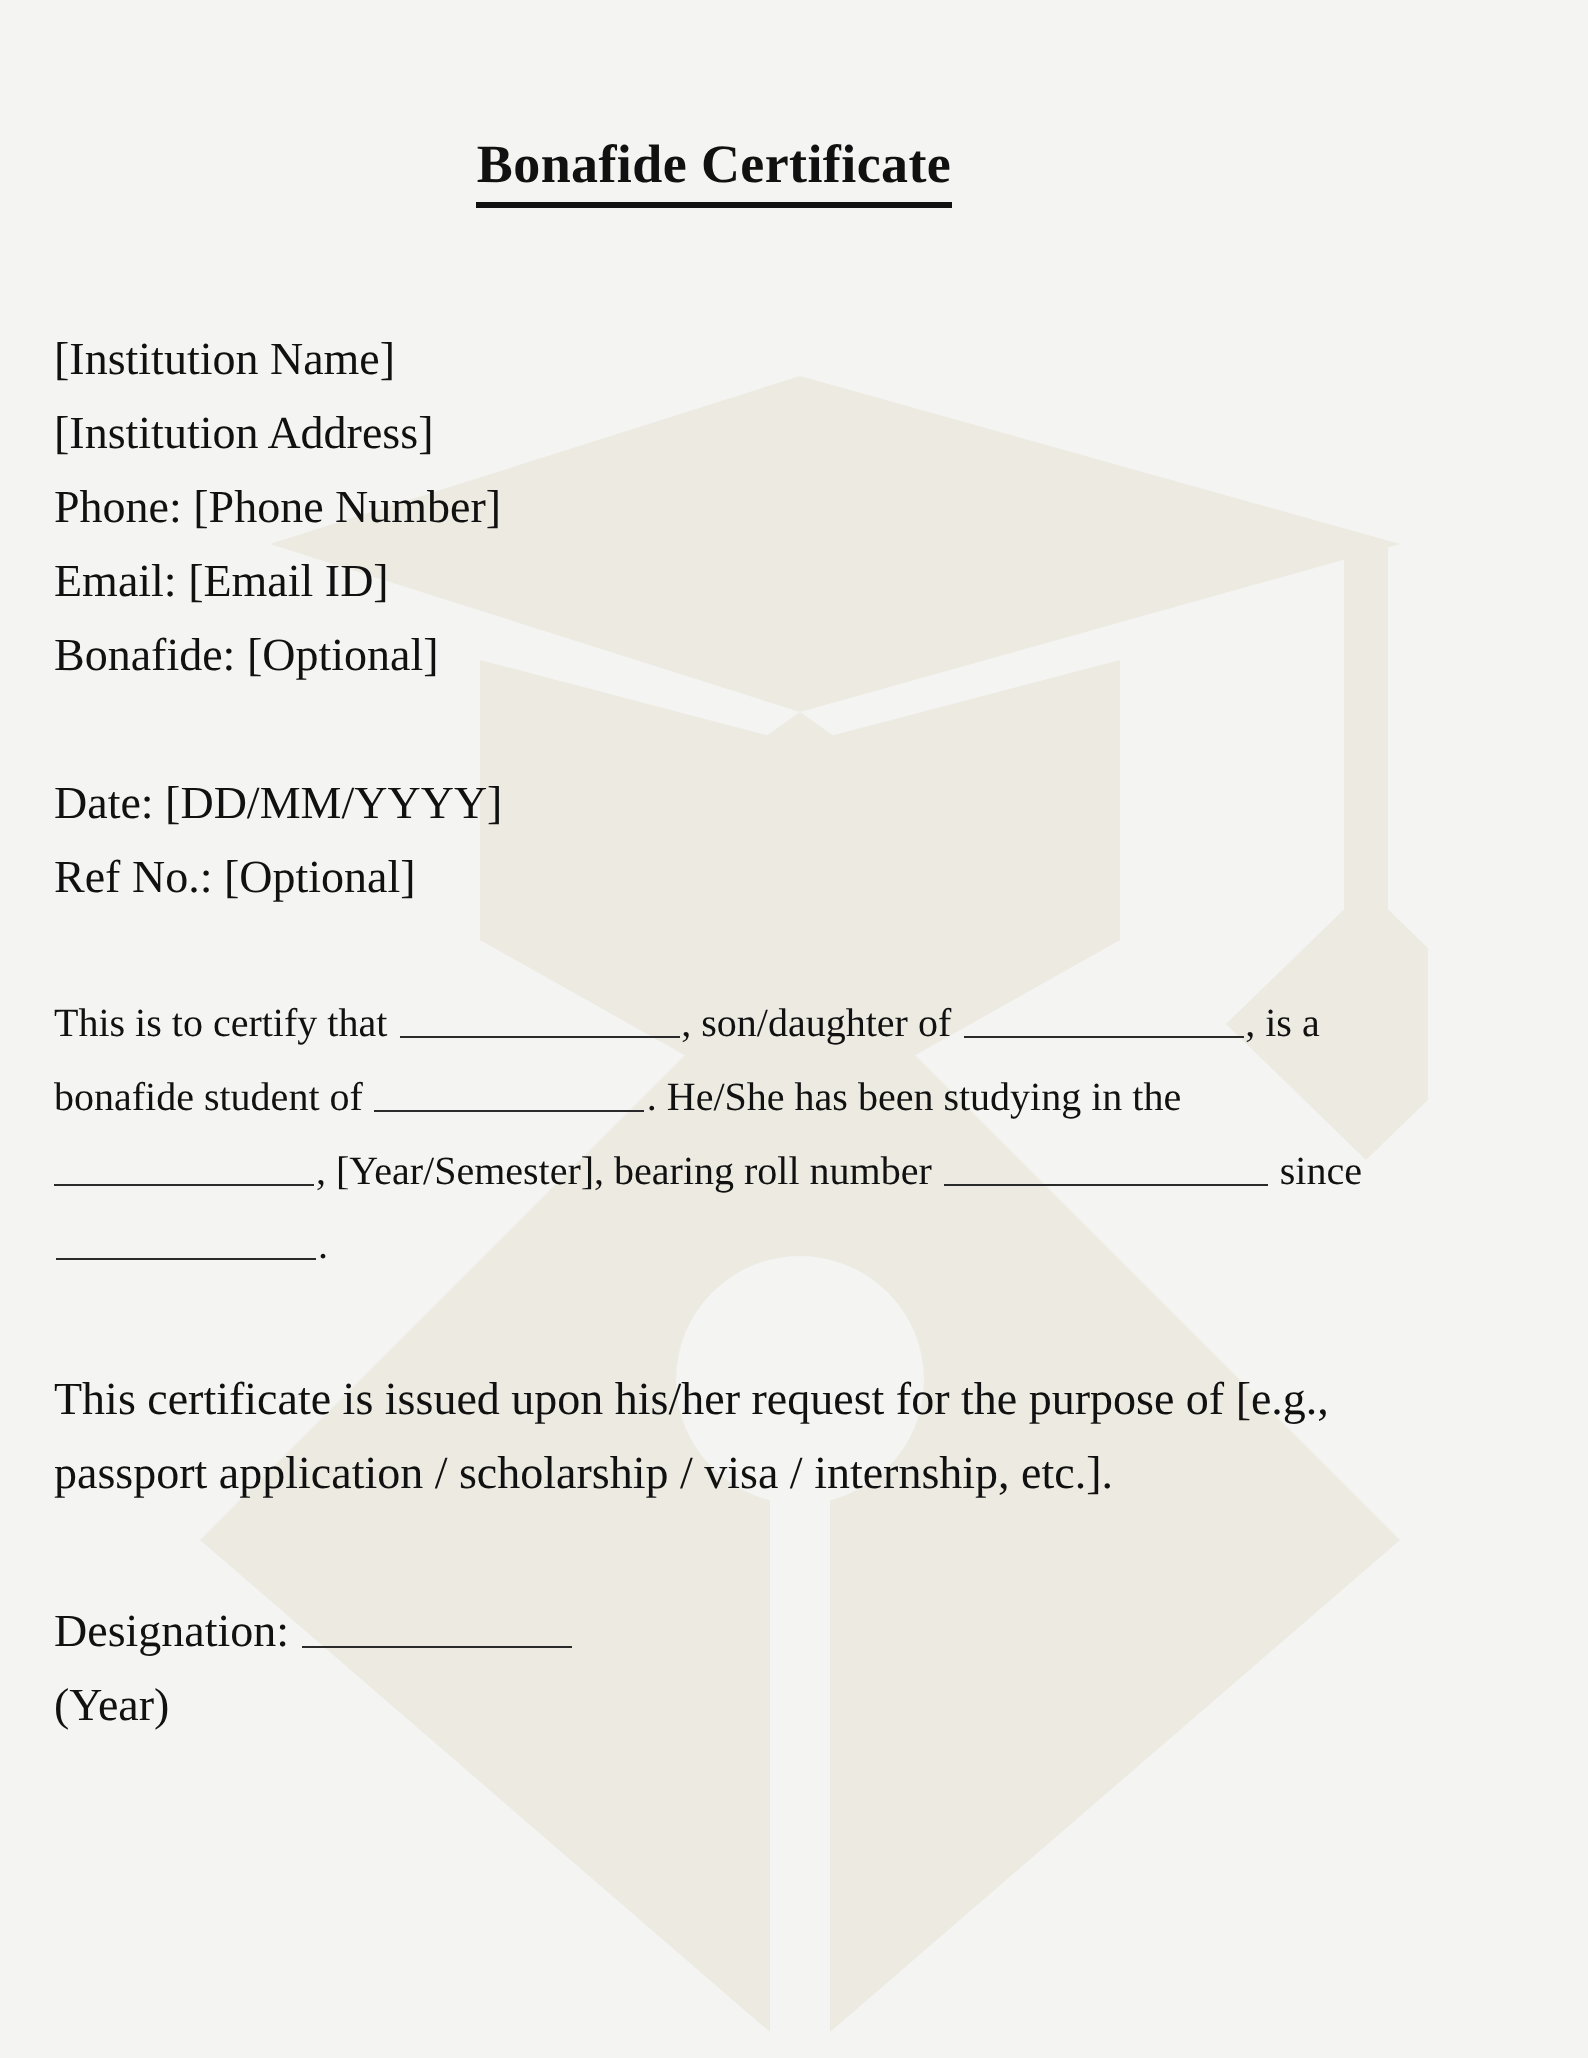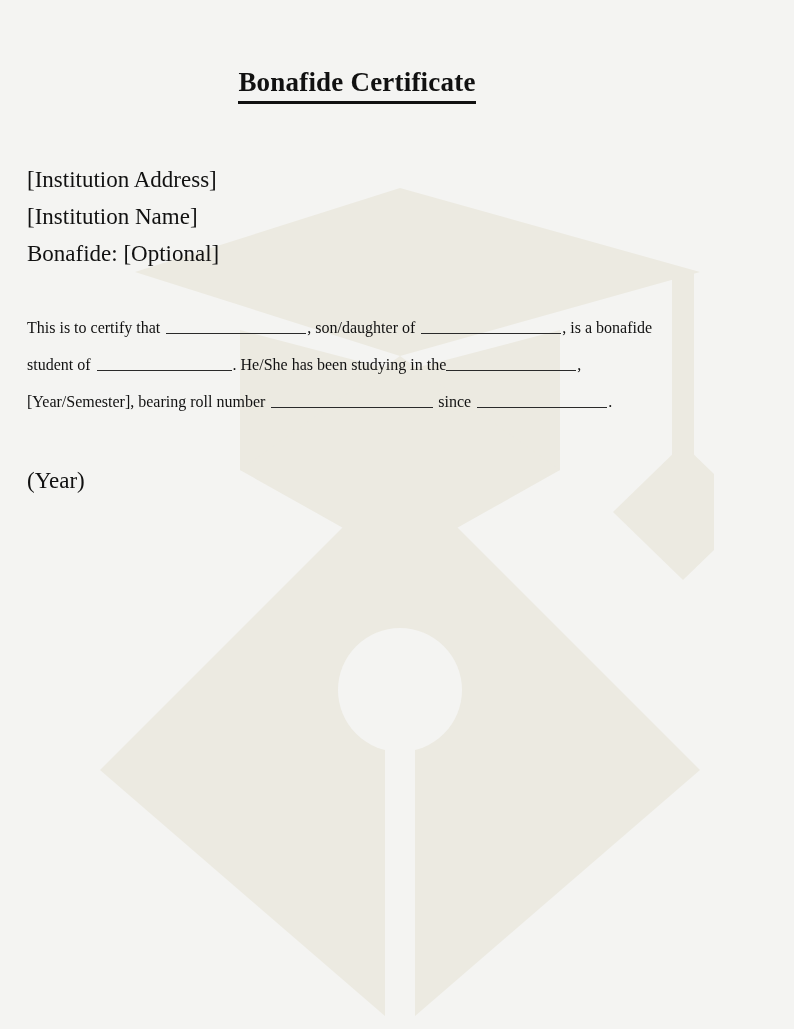--- a/index.html
+++ b/index.html
@@ -66,21 +66,21 @@
 
   .block-institution { margin-top: 57px; }
   .block-dateref     { margin-top: 37px; }
   .block-certify     { margin-top: 37px; }
   .block-purpose     { margin-top: 39px; }
   .block-signature   { margin-top: 42px; }
 
   .line { white-space: nowrap; }
 
   .para {
-    font-size: 16px;
+    font-size: 20px;
     line-height: 37px;
     margin: 0;
   }
 
   
   .blank {
     display: inline-block;
     border-bottom: 1.6px solid #2a2a2a;
     vertical-align: baseline;
     height: 17px;
@@ -120,32 +120,43 @@
     </g>
   </svg>
 
   <div class="content">
 
     <h1 class="doc-title">
       <span class="title-inner">Bonafide Certificate</span>
     </h1>
 
     <div class="block block-institution">
+      <div class="line">[Institution Name]</div>
       <div class="line">[Institution Address]</div>
-      <div class="line">[Institution Name]</div>
+      <div class="line">Phone: [Phone Number]</div>
+      <div class="line">Email: [Email ID]</div>
       <div class="line">Bonafide: [Optional]</div>
     </div>
 
+    <div class="block block-dateref">
+      <div class="line">Date: [DD/MM/YYYY]</div>
+      <div class="line">Ref No.: [Optional]</div>
+    </div>
 
     <div class="block block-certify">
       <p class="para"><span>This is to certify that</span><span class="nbsp-gap"></span><span class="blank blank-w140"></span><span>, son/daughter of</span><span class="nbsp-gap"></span><span class="blank blank-w140"></span><span>,</span>
         <span>is a bonafide student of</span><span class="nbsp-gap"></span><span class="blank blank-w135"></span><span>. He/She has been studying in</span>
         <span>the</span><span class="blank blank-w130 blank-tight"></span><span>, [Year/Semester], bearing roll number</span><span class="nbsp-gap"></span><span class="blank blank-w160"></span>
         <span>since</span><span class="nbsp-gap"></span><span class="blank blank-w130"></span><span>.</span></p>
     </div>
 
+    <div class="block block-purpose">
+      <div class="line">This certificate is issued upon his/her request for the purpose of [e.g.,</div>
+      <div class="line">passport application / scholarship / visa / internship, etc.].</div>
+    </div>
 
     <div class="block block-signature">
+      <div class="line"><span>Designation:</span><span class="nbsp-gap"></span><span class="blank blank-w135"></span></div>
       <div class="line">(Year)</div>
     </div>
 
   </div>
 </div>
 
 </body></html>

